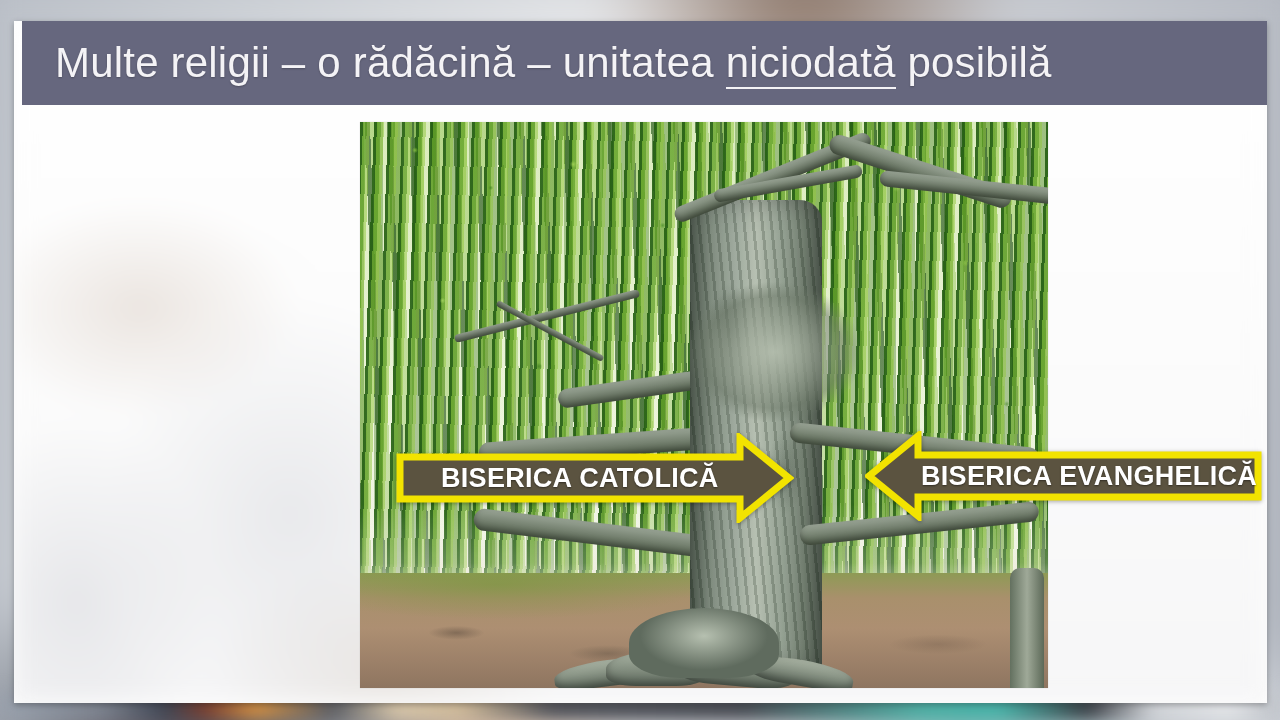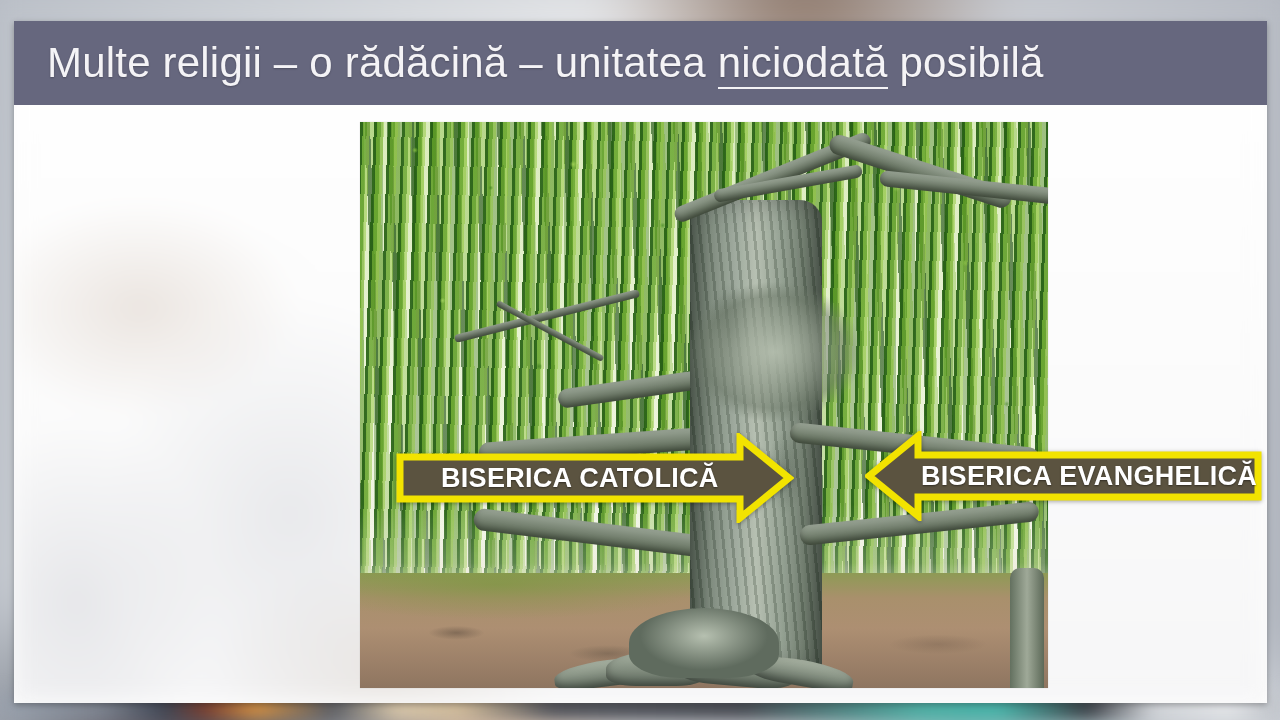--- a/index.html
+++ b/index.html
@@ -49,21 +49,21 @@
       radial-gradient(ellipse 260px 300px at 22% 72%, rgba(206,208,214,.38), rgba(206,208,214,0) 72%),
       radial-gradient(ellipse 180px 240px at 5% 85%, rgba(190,192,200,.30), rgba(190,192,200,0) 75%),
       radial-gradient(ellipse 230px 160px at 30% 95%, rgba(200,186,170,.26), rgba(200,186,170,0) 74%),
       linear-gradient(180deg, #ffffff 0%, #fbfbfb 55%, #f6f6f7 100%);
     filter:blur(10px);
     pointer-events:none;
   }
 
   
   .title-bar {
-    position:absolute; left:0; top:0; width:1253px; height:84px;
+    position:absolute; left:8px; top:0; width:1253px; height:84px;
     background:#66677e;
     display:flex; align-items:center;
   }
   .title-text {
     color:#f4f3f6;
     font-size:42px;
     font-weight:300;
     letter-spacing:.2px;
     padding-left:33px;
     white-space:nowrap;

